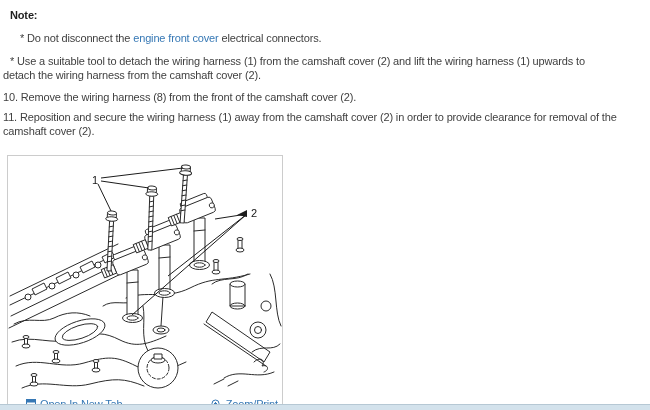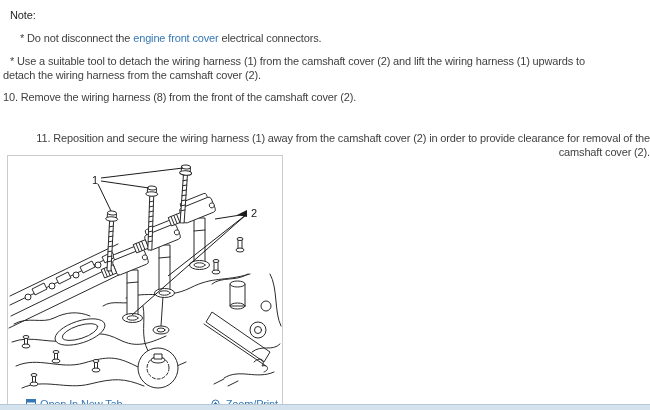--- a/index.html
+++ b/index.html
@@ -4,25 +4,25 @@
 <style>
   html,body{margin:0;padding:0;}
   body{
     width:650px;height:410px;overflow:hidden;position:relative;
     background:#ffffff;
     font-family:"Liberation Sans",sans-serif;
     font-size:11px;line-height:14px;letter-spacing:-0.15px;
     color:#3f3f3f;
   }
   p{margin:0;position:absolute;}
-  .note{left:10px;top:8px;font-weight:normal;color:#1f1f1f;}
+  .note{left:10px;top:8px;font-weight:bold;color:#1f1f1f;}
   .b1{left:20px;top:31px;}
   .b2{left:3px;top:54px;width:596px;text-indent:7px;}
   .s10{left:3px;top:90px;}
-  .s11{left:3px;top:131px;text-align:right;}
+  .s11{left:3px;top:110px;}
   a.textlink{color:#3678b5;text-decoration:none;cursor:pointer;}
 
   .figure-box{
     position:absolute;left:7px;top:155px;width:276px;height:255px;
     border:1px solid #cccccc;background:#ffffff;box-sizing:border-box;overflow:hidden;
   }
   svg.diagram{position:absolute;left:0;top:0;}
   svg.diagram *{vector-effect:non-scaling-stroke;}
   .lineart{stroke:#2b2b2b;stroke-width:1;fill:none;stroke-linecap:round;}
   .solid{stroke:#2b2b2b;stroke-width:1;fill:#ffffff;}

